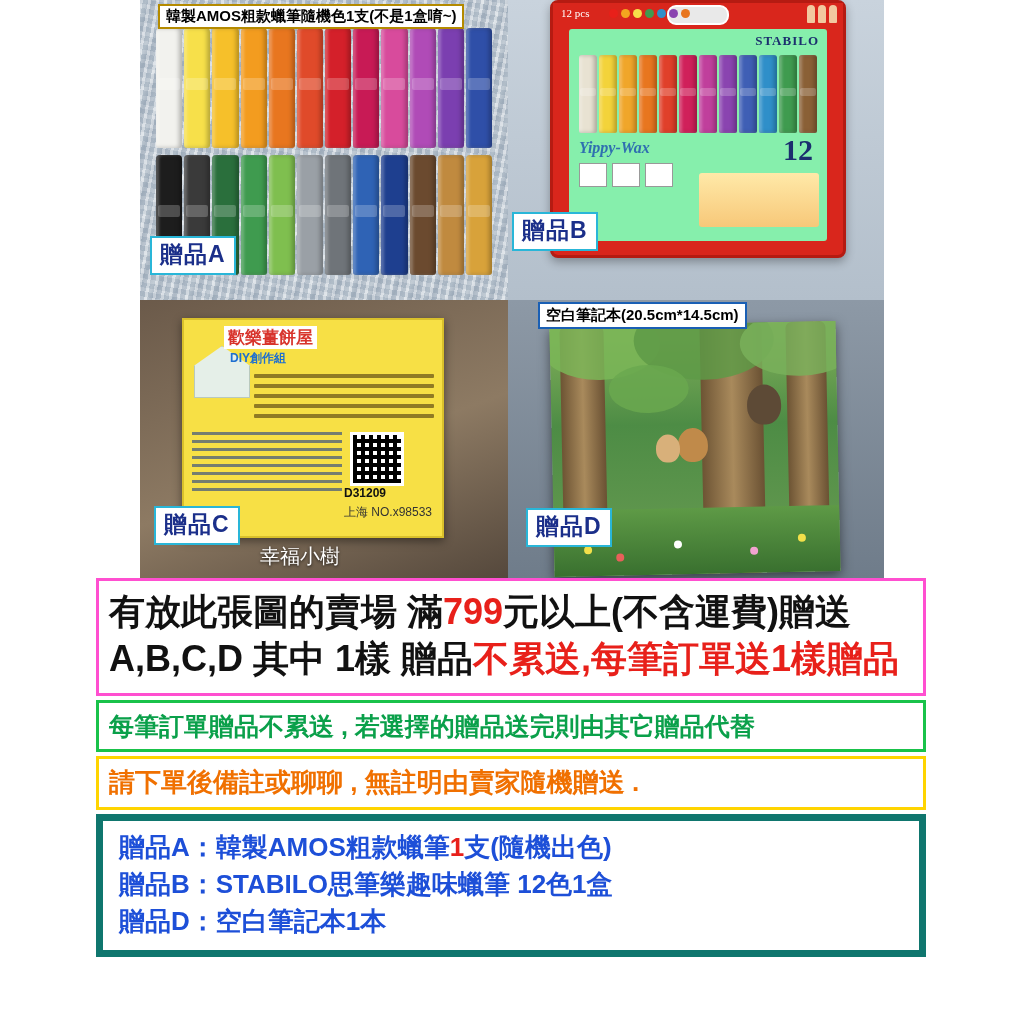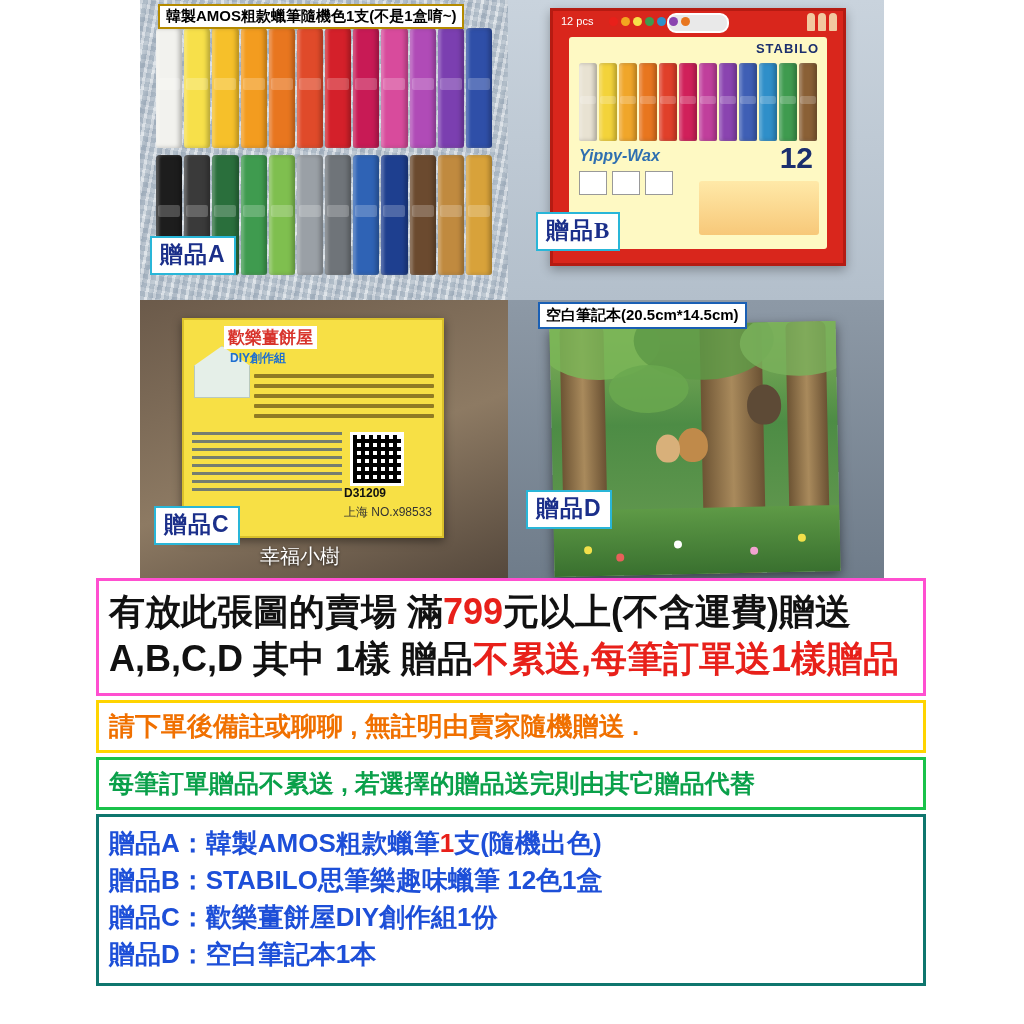--- a/index.html
+++ b/index.html
@@ -77,35 +77,36 @@
     border-radius: 2px;
   }
 
   
   .cellB {
     background: linear-gradient(180deg, #c9d3dd 0%, #b3bfcb 100%);
   }
   .boxB {
     position: absolute;
     left: 42px;
-    top: 8px;
+    top: 0;
     width: 290px;
     height: 252px;
     background: #d9261c;
     border: 3px solid #b51b12;
-    border-radius: 0;
+    border-radius: 8px;
     box-shadow: 0 4px 10px rgba(0,0,0,.3);
+    font-family: Liberation Serif, serif;
   }
   .boxB-inner {
     position: absolute;
     left: 16px;
     top: 26px;
     right: 16px;
     bottom: 14px;
-    background: #fef9c3;
+    background: #86efac;
     border-radius: 3px;
     overflow: hidden;
   }
   .boxB-brand {
     position: absolute;
     right: 8px;
     top: 4px;
     font-size: 13px;
     font-weight: bold;
     color: #1b2f6e;
@@ -398,22 +399,22 @@
   }
   .panel-2 {
     border: 3px solid #ffd400;
     padding: 7px 10px;
   }
   .panel-3 {
     border: 3px solid #19c24a;
     padding: 7px 10px;
   }
   .panel-4 {
-    border: 3px solid #0f766e;
-    padding: 8px 10px 10px 10px;
+    border: 7px solid #0f766e;
+    padding: 8px 10px 10px 16px;
   }
   .line {
     font-size: 36px;
     font-weight: bold;
     line-height: 1.30;
     white-space: nowrap;
   }
   .t-red { color: #e8201a; }
   .t-black { color: #111111; }
   .t-orange { color: #f07000; }
@@ -509,21 +510,21 @@
           <span class="boxB-yippy">Yippy-Wax</span>
           <span class="boxB-12">12</span>
           <div class="boxB-pics">
               <span></span>
               <span></span>
               <span></span>
             </div>
           <div class="boxB-kids"></div>
         </div>
       </div>
-      <div class="chip" style="left:28px; top:212px;font-family:Liberation Serif, serif;">贈品B</div>
+      <div class="chip" style="left:4px; top:212px;">贈品B</div>
     </div>
 
     <div class="cell cellC">
       <div class="cardC">
         <div class="cardC-house"></div>
         <span class="cardC-title">歡樂薑餅屋</span>
         <span class="cardC-sub">DIY創作組</span>
         <div class="cardC-lines">
             <i></i>
             <i></i>
@@ -562,53 +563,50 @@
         <span class="nb-animal" style="left:126px; top:104px; width:30px; height:34px;"></span>
         <span class="nb-animal" style="left:104px; top:110px; width:24px; height:28px; background:#d8b07a;"></span>
         <div class="nb-ground"></div>
         <span class="nb-flower" style="left:30px; bottom:22px; background:#f2e04a;"></span>
         <span class="nb-flower" style="left:62px; bottom:14px; background:#e8605a;"></span>
         <span class="nb-flower" style="left:120px; bottom:26px; background:#ffffff;"></span>
         <span class="nb-flower" style="left:196px; bottom:18px; background:#f2a3d0;"></span>
         <span class="nb-flower" style="left:244px; bottom:30px; background:#f2e04a;"></span>
       </div>
       <div class="caption-blue" style="left:30px; top:2px;">空白筆記本(20.5cm*14.5cm)</div>
-      <div class="chip" style="left:18px; top:190px;">贈品D</div>
+      <div class="chip" style="left:18px; top:208px;">贈品D</div>
     </div>
 
   </div>
 
   <div class="panels">
 
     <div class="panel panel-1">
       <div class="line">
         <span class="t-black">有放此張圖的賣場 滿</span><span class="t-red">799</span><span class="t-black">元以上(不含運費)贈送</span>
       </div>
       <div class="line">
         <span class="t-black">A,B,C,D 其中 1樣 贈品</span><span class="t-red">不累送,每筆訂單送1樣贈品</span>
       </div>
     </div>
 
+    <div class="panel panel-3">
+      <div class="line line-3 t-green">每筆訂單贈品不累送 , 若選擇的贈品送完則由其它贈品代替</div>
+    </div>
+
     <div class="panel panel-2">
       <div class="line line-2 t-orange">請下單後備註或聊聊 , 無註明由賣家隨機贈送 .</div>
-    </div>
-
-    <div class="panel panel-3">
-      <div class="line line-3 t-green">每筆訂單贈品不累送 , 若選擇的贈品送完則由其它贈品代替</div>
     </div>
 
     <div class="panel panel-4">
       <div class="list-line">
         <span>贈品A：韓製AMOS粗款蠟筆</span><span class="seg-red">1</span><span>支(隨機出色)</span>
       </div>
       <div class="list-line">
         <span>贈品B：STABILO思筆樂趣味蠟筆 12色1盒</span>
       </div>
       <div class="list-line">
-        <span>贈品C：歡樂薑餅屋DIY創作組1份</span>
-      </div>
-      <div class="list-line">
         <span>贈品D：空白筆記本1本</span>
       </div>
     </div>
 
   </div>
 </div>
 
 </body></html>

